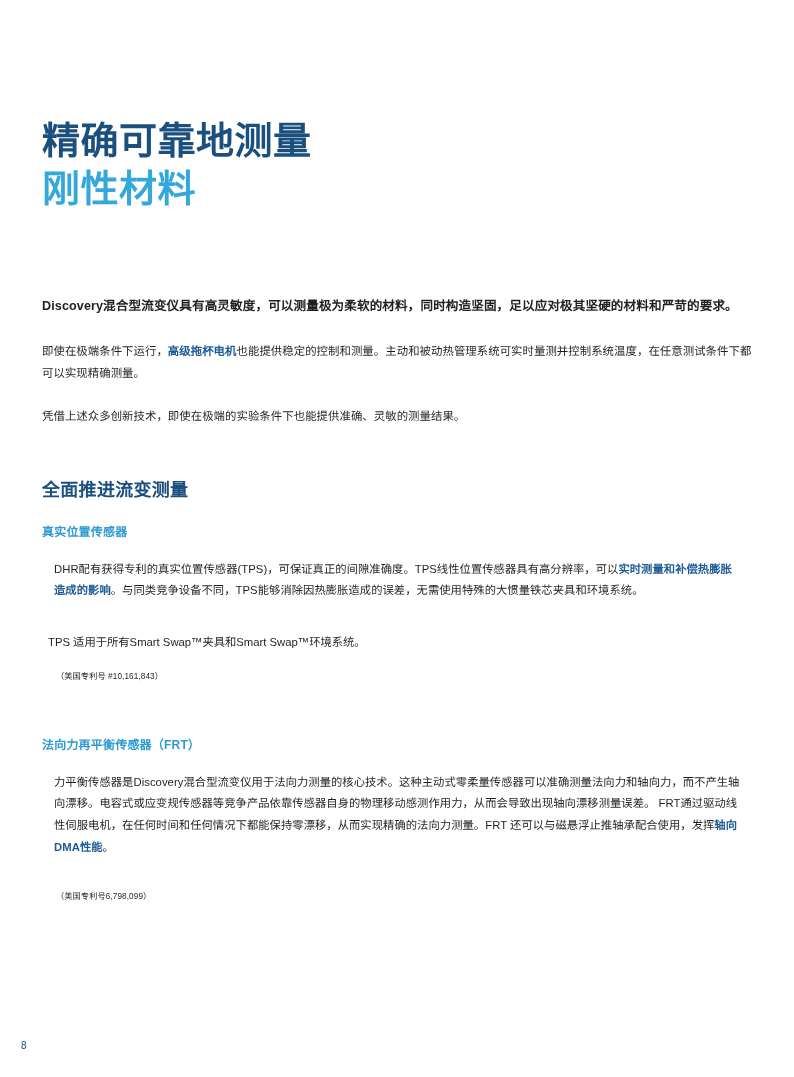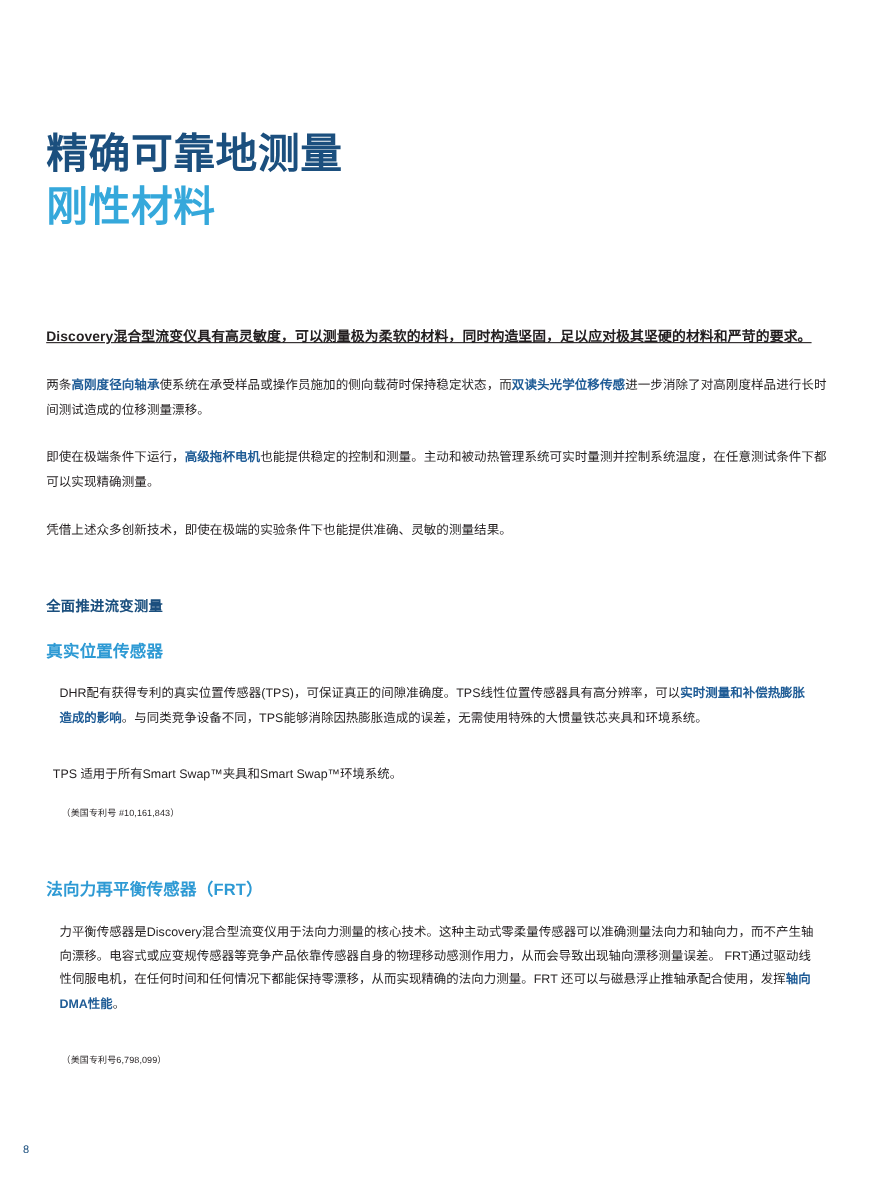--- a/index.html
+++ b/index.html
@@ -50,51 +50,50 @@
 
   
   .lead {
     margin: 0;
     padding-top: 80px;
     font-size: 12.6px;
     font-weight: 700;
     line-height: 2.0;
     color: #231f20;
     letter-spacing: 0.1px;
-    text-decoration: underline;
   }
 
   p.body {
     margin: 0;
     padding-top: 21px;
     font-size: 11.4px;
     line-height: 1.95;
     color: #231f20;
     letter-spacing: 0.05px;
   }
 
   .bl {
     color: #1f5c96;
     font-weight: 700;
   }
 
   
   .section-heading {
     margin: 0;
     padding-top: 47px;
-    font-size: 13px;
+    font-size: 18px;
     font-weight: 700;
     color: #1b4f7e;
     letter-spacing: 0.3px;
   }
 
   .sub-heading {
     margin: 0;
     padding-top: 21px;
-    font-size: 15px;
+    font-size: 12px;
     font-weight: 700;
     color: #2e9ad4;
     letter-spacing: 0.2px;
   }
 
   p.section-body {
     margin: 12px;
     padding-top: 8px;
     font-size: 11.3px;
     line-height: 1.92;
@@ -140,23 +139,20 @@
   <div class="content">
 
     <div class="hero">
       <h1 class="hero-line hero-line-1">精确可靠地测量</h1>
       <h1 class="hero-line hero-line-2">刚性材料</h1>
     </div>
 
     <p class="lead">Discovery混合型流变仪具有高灵敏度，可以测量极为柔软的材料，同时构造坚固，足以应对极其坚硬的材料和严苛的要求。</p>
 
 
-    <p class="body">
-      <span>两条</span><span class="bl">高刚度径向轴承</span><span>使系统在承受样品或操作员施加的侧向载荷时保持稳定状态，而</span><span class="bl">双读头光学位移传感</span><span>进一步消除了对高刚度样品进行长时间测试造成的位移测量漂移。</span>
-    </p>
 
     <p class="body">
       <span>即使在极端条件下运行，</span><span class="bl">高级拖杯电机</span><span>也能提供稳定的控制和测量。主动和被动热管理系统可实时量测并控制系统温度，在任意测试条件下都可以实现精确测量。</span>
     </p>
 
     <p class="body">
       <span>凭借上述众多创新技术，即使在极端的实验条件下也能提供准确、灵敏的测量结果。</span>
     </p>
 
     <h2 class="section-heading">全面推进流变测量</h2>

